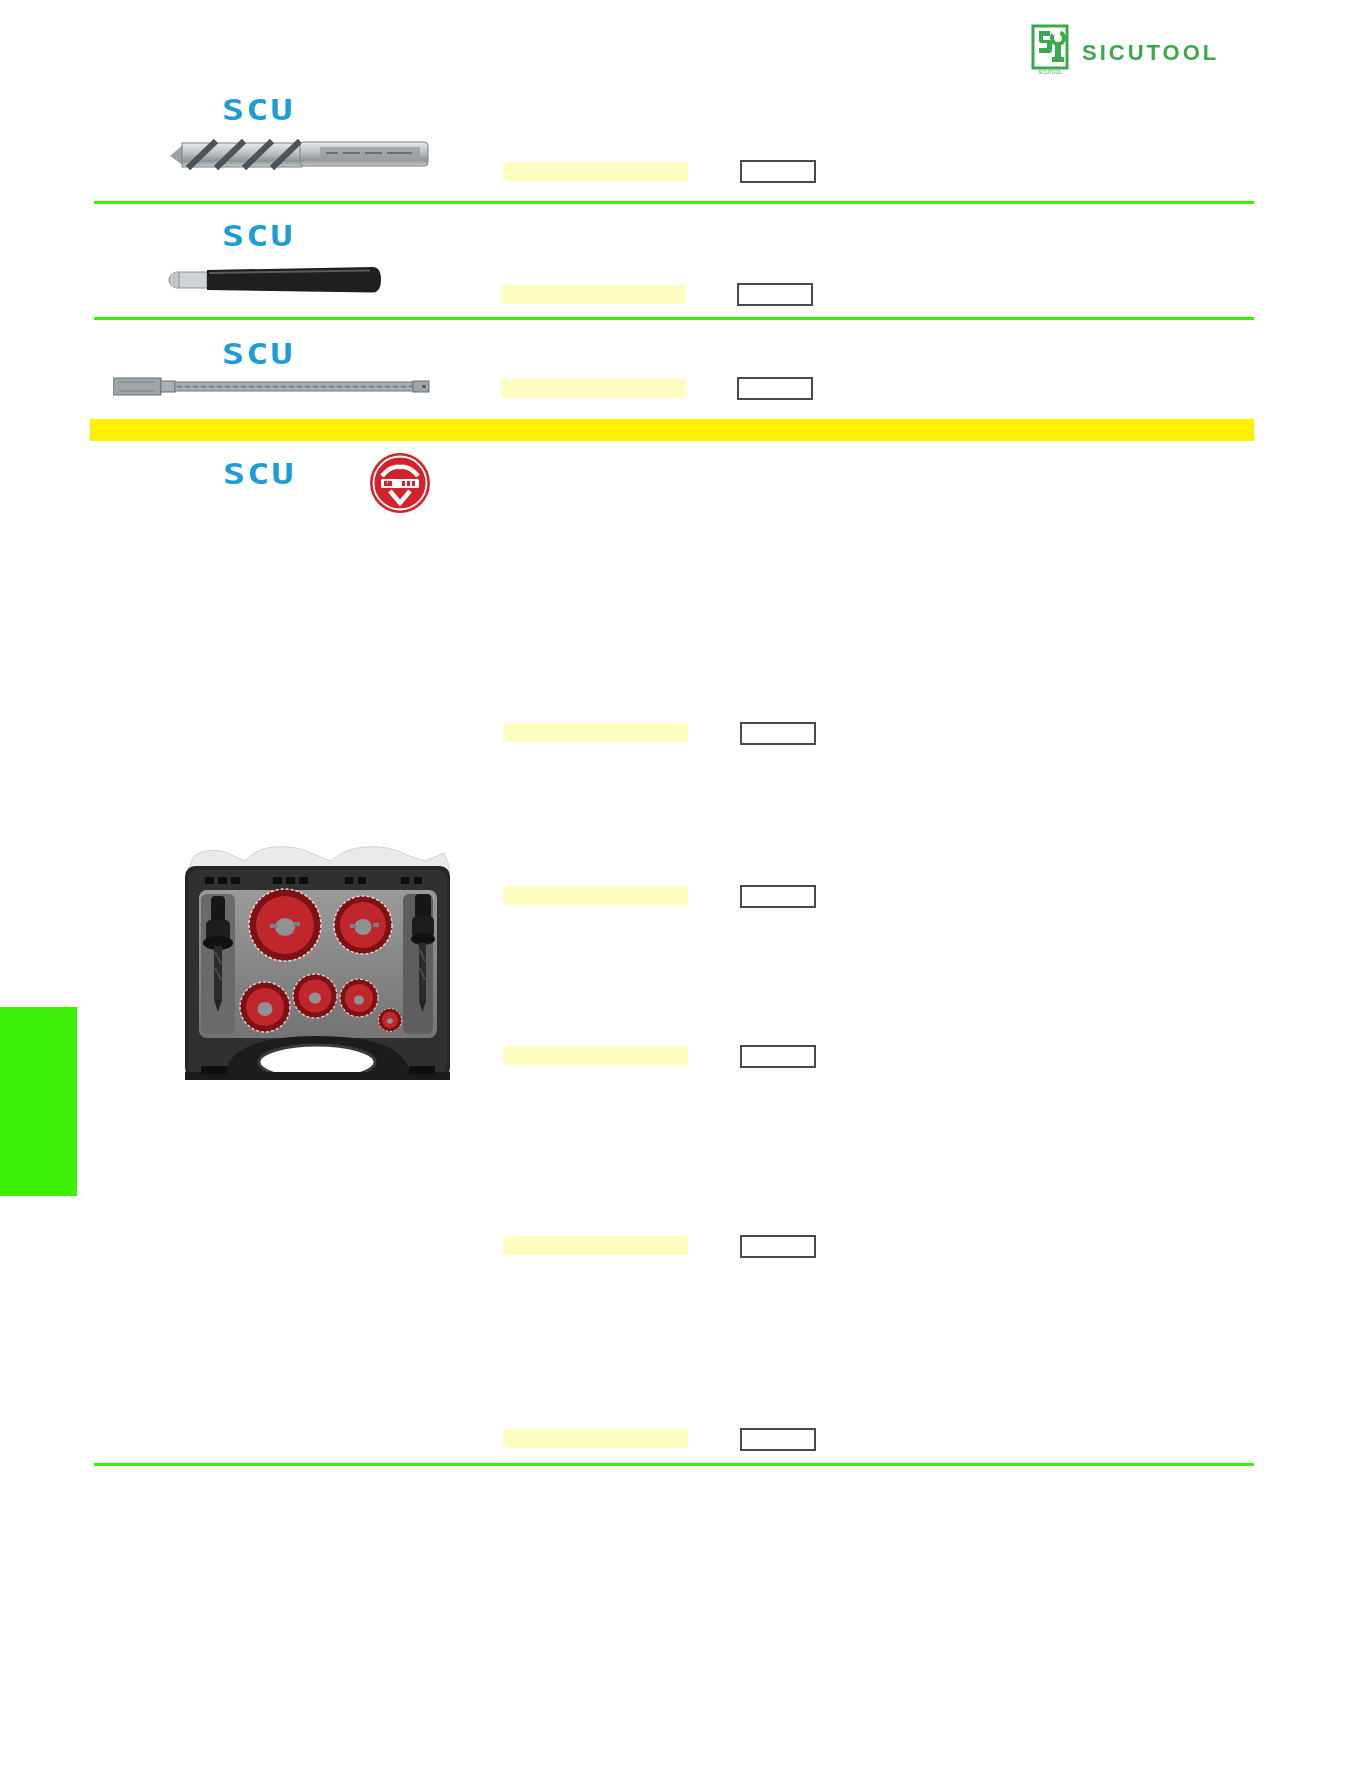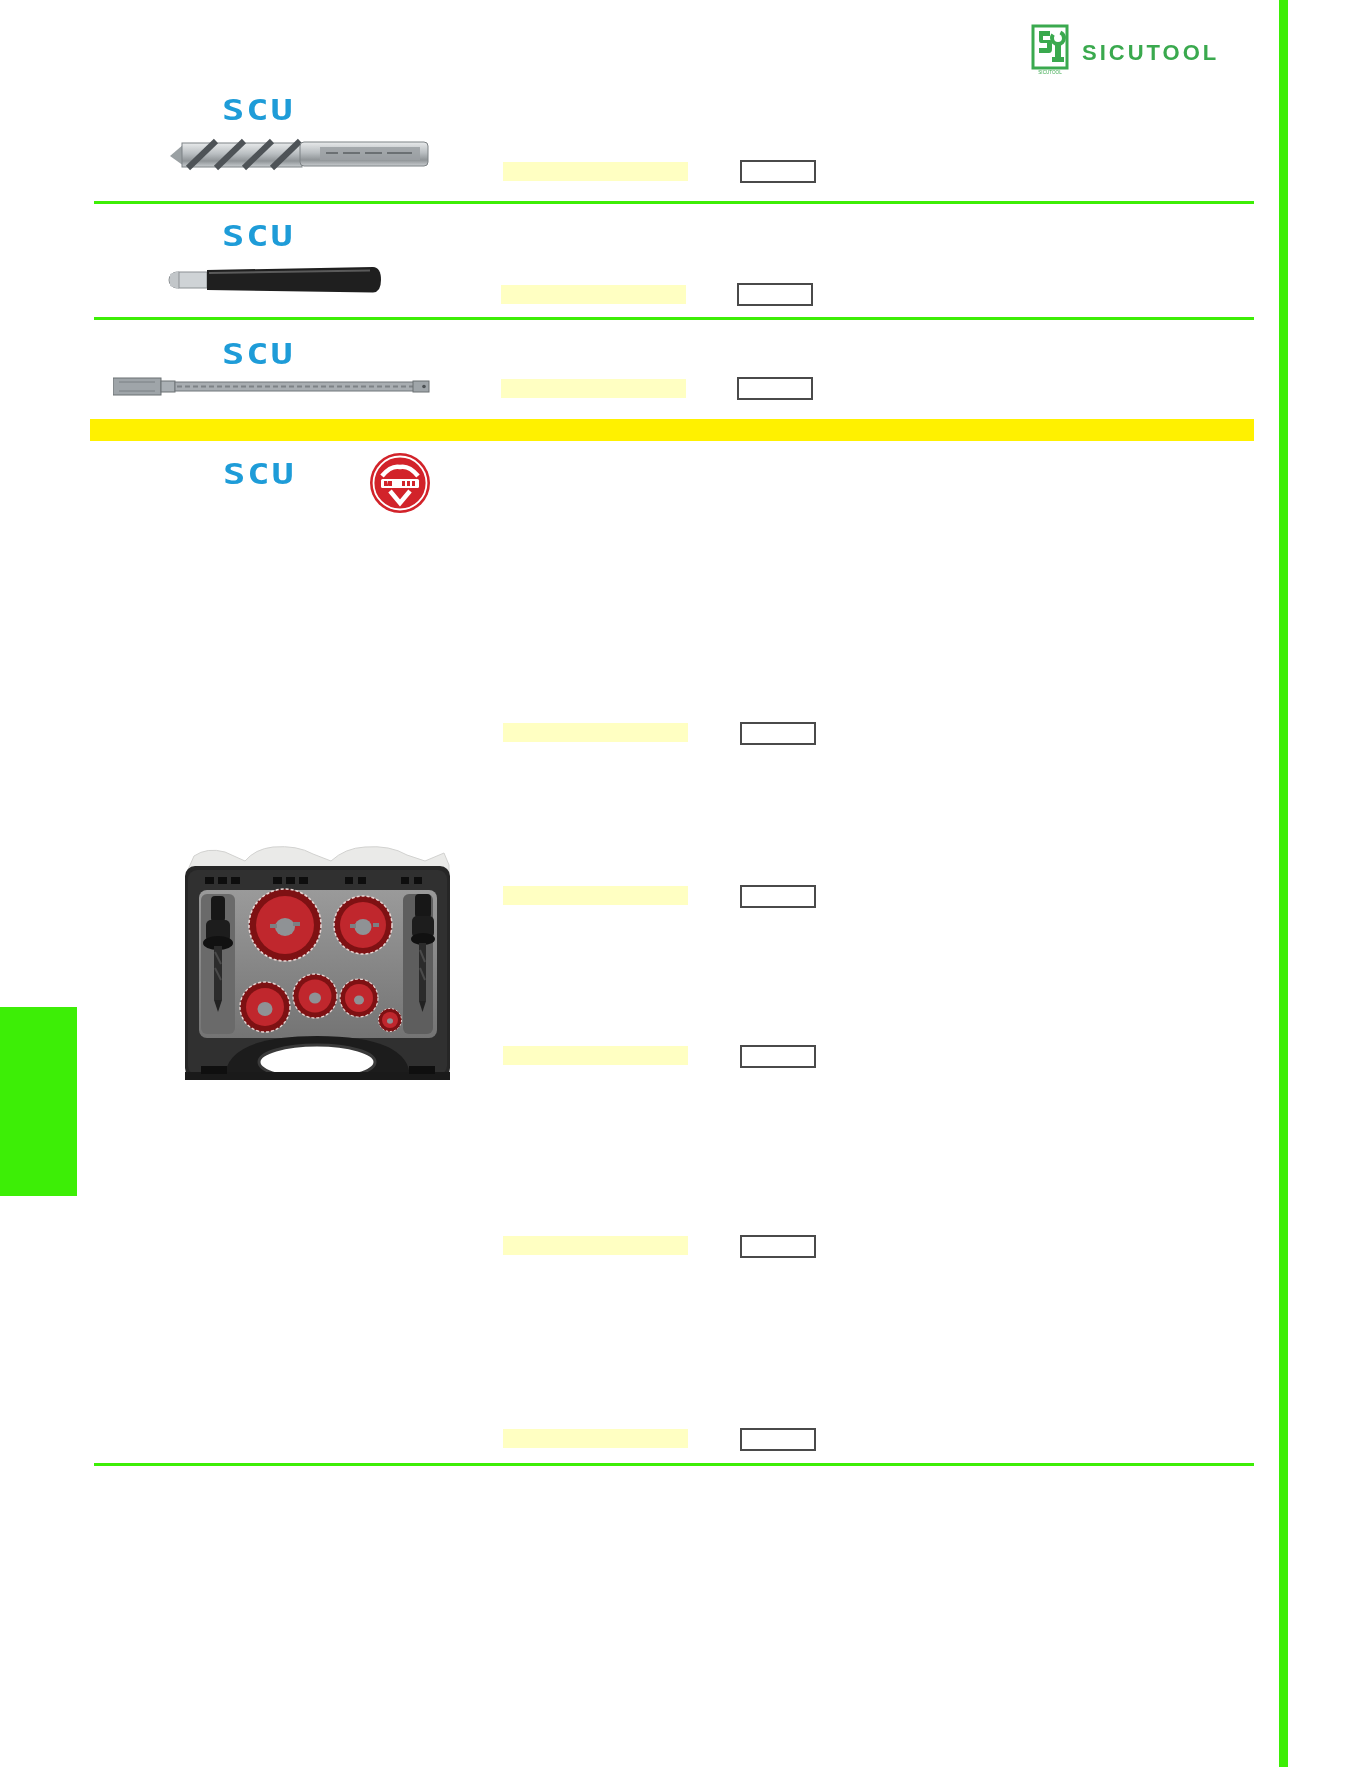--- a/index.html
+++ b/index.html
@@ -1,17 +1,17 @@
 <!DOCTYPE html>
 <html><head>
 <meta charset="utf-8">
 <style>
   html,body{margin:0;padding:0;background:#ffffff;}
   #page{position:relative;width:1260px;height:1767px;background:#ffffff;overflow:hidden;
-        font-family:"Liberation Sans",sans-serif;padding-left:36px;}
+        font-family:"Liberation Sans",sans-serif;}
 
   
   .edge-bar{position:absolute;top:0;left:1279px;width:9px;height:1767px;background:#3DEE06;}
   .green-tab{position:absolute;left:0;top:1007px;width:77px;height:189px;background:#3DEE06;}
 
   
   .brand{position:absolute;left:1031px;top:24px;display:flex;align-items:flex-start;}
   .brand-text{position:absolute;left:1082px;top:40px;font-size:22px;font-weight:bold;
               letter-spacing:3px;color:#3AA94E;font-family:"Liberation Sans",sans-serif;}
 

